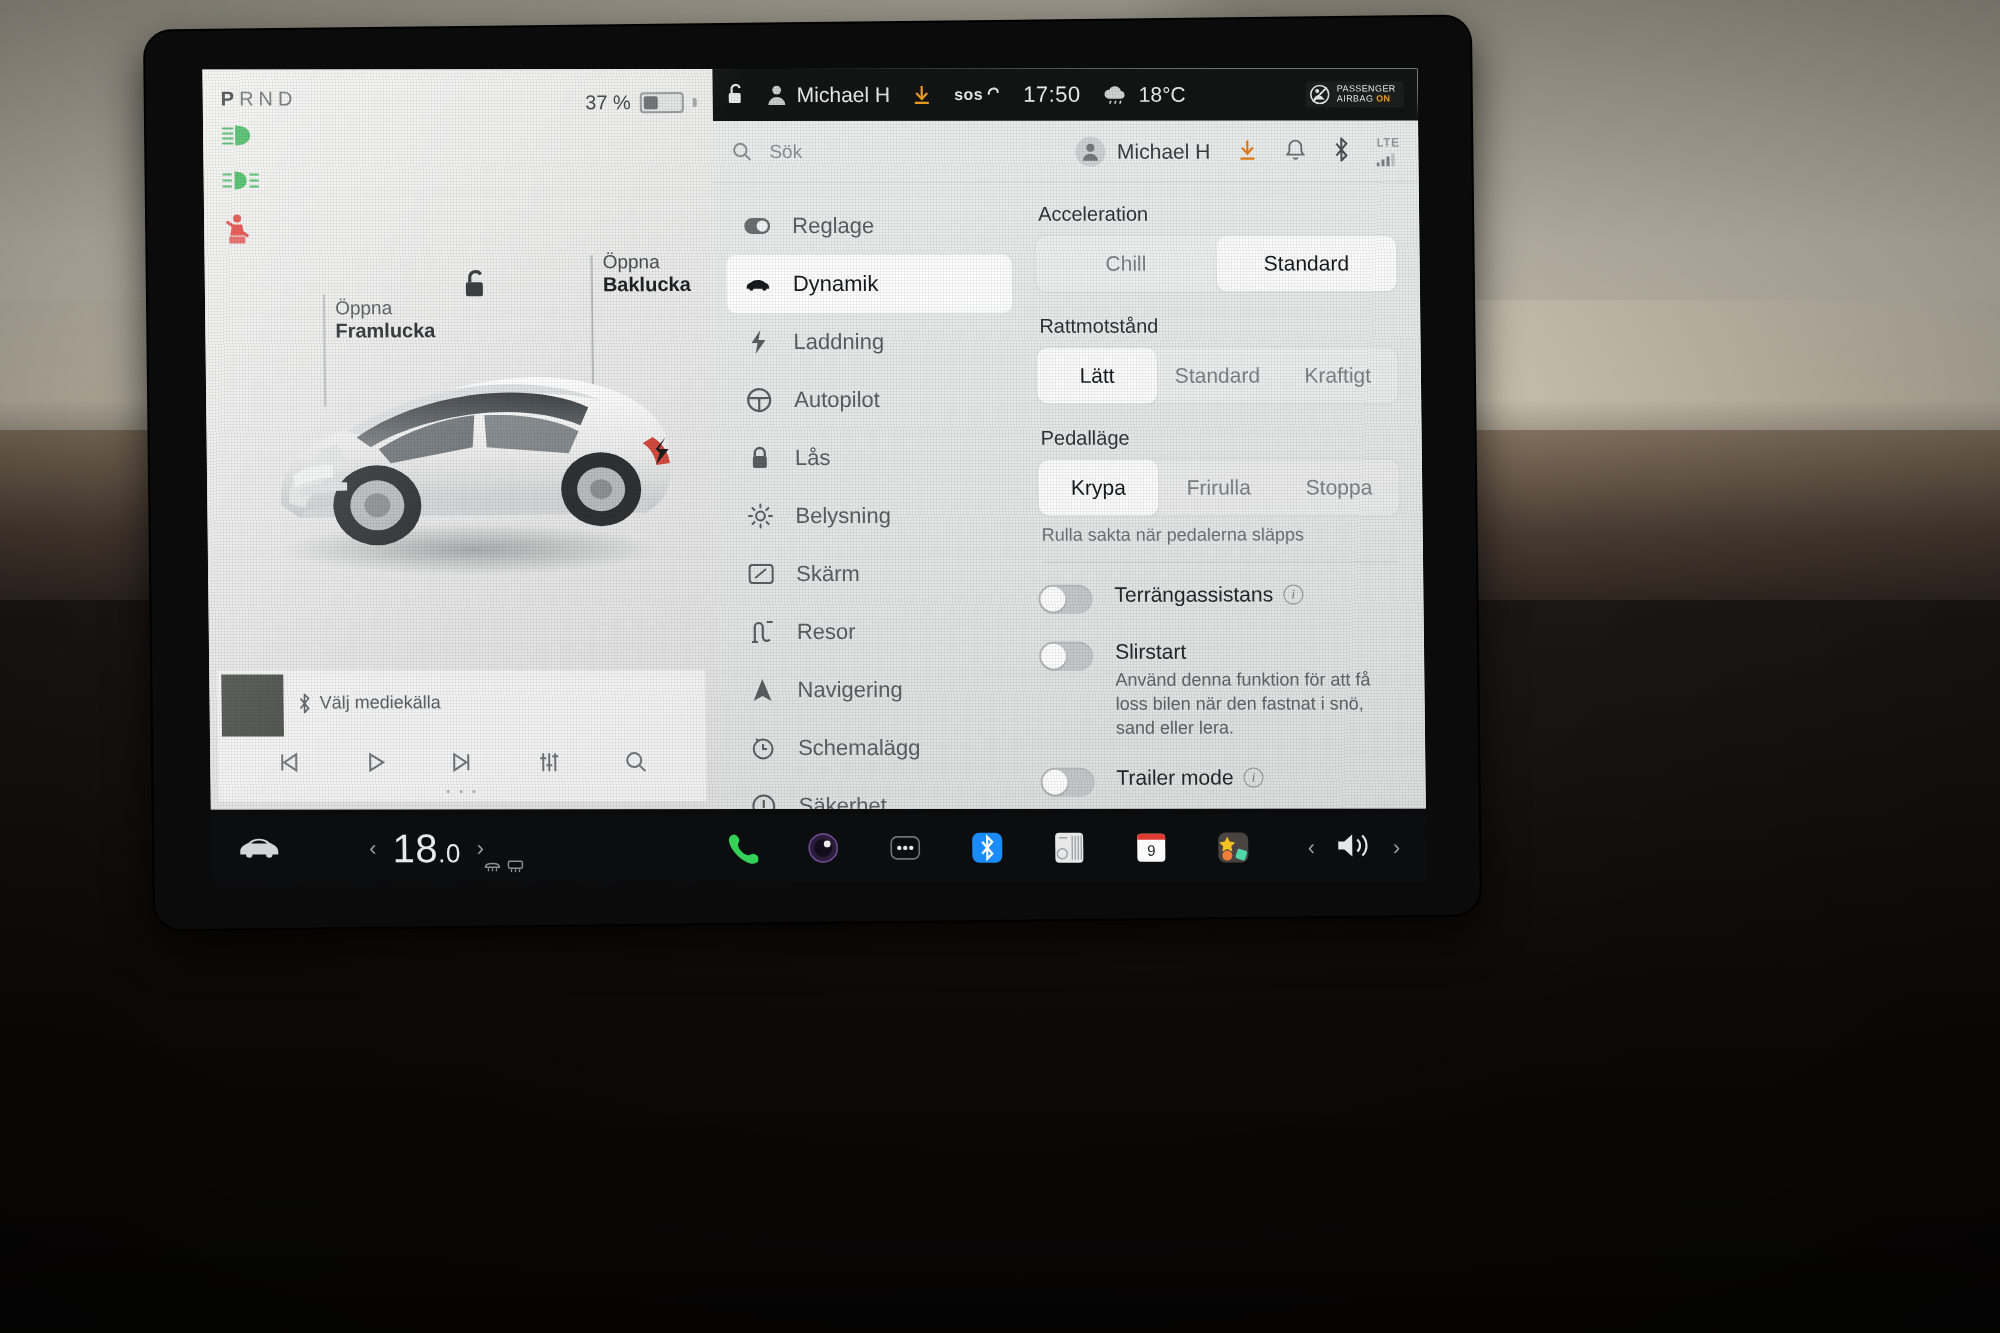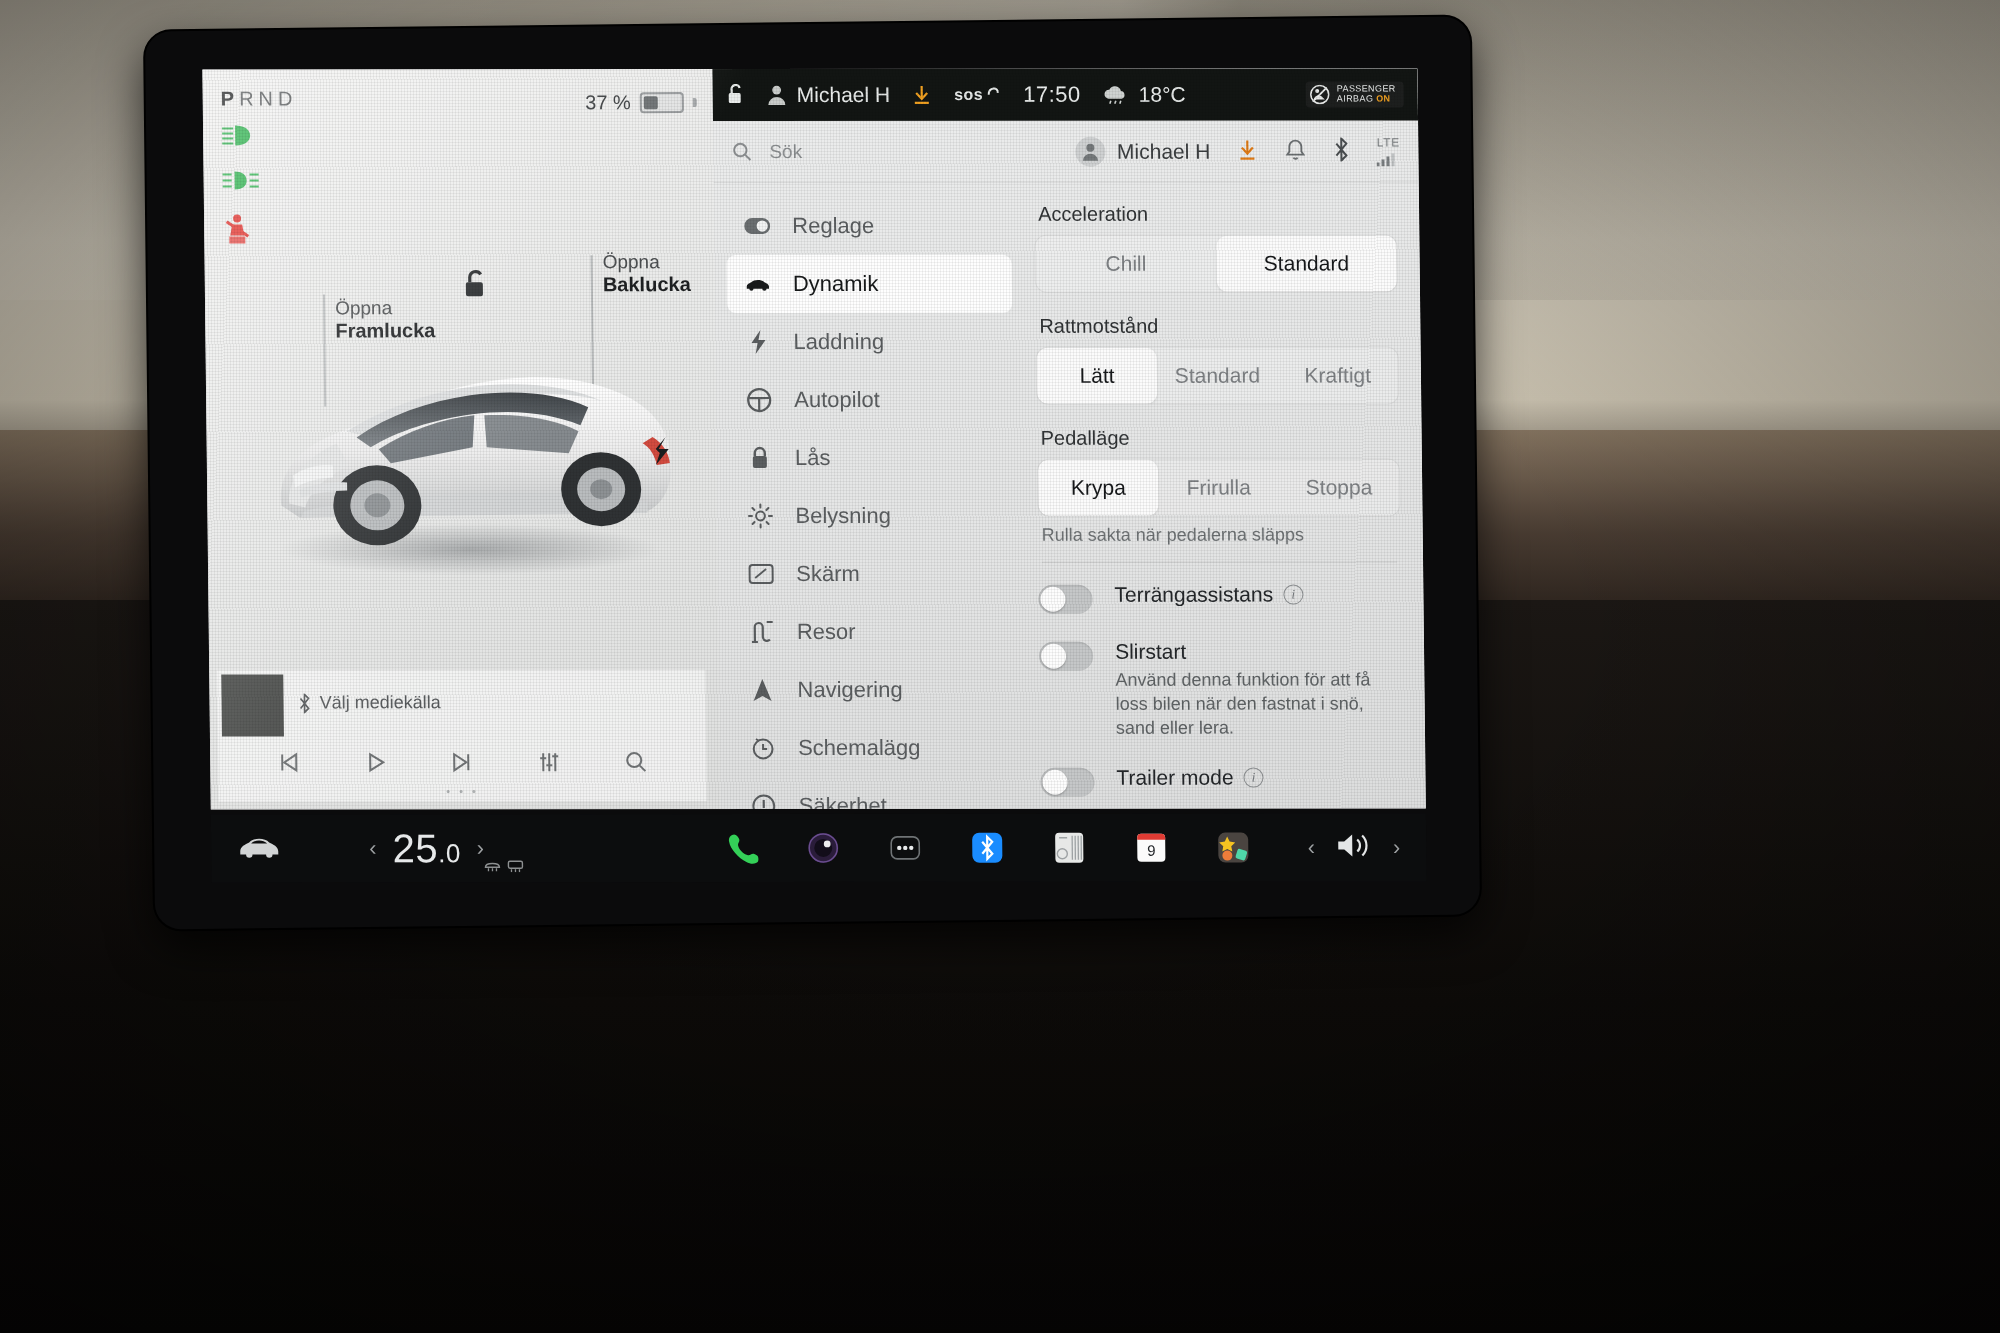--- a/index.html
+++ b/index.html
@@ -658,21 +658,21 @@
         <path d="M3 18 C3 13 8 11 12 9 C16 4 28 4 32 9 C36 11 41 13 41 18 L41 21 L3 21 Z" fill="#d2d4d5"></path>
         <circle cx="12" cy="21" r="3.2" fill="#d2d4d5"></circle>
           <circle cx="32" cy="21" r="3.2" fill="#d2d4d5"></circle>
         <path d="M14 10 C18 6 26 6 30 10 Z" fill="#0c0d0e"></path>
         </svg>
     </span>
 
     <span class="dock-temp">
       <span class="chev">‹</span>
       <span class="val">
-        <span>25</span><small>.0</small>
+        <span>18</span><small>.0</small>
       </span>
       <span class="chev">›</span>
     </span>
 
     <span class="defrost">
       <span>
         <svg width="18" height="14" viewBox="0 0 18 14">
           <path d="M2 9 C2 4 16 4 16 9 Z" fill="none" stroke="#b9bcbd" stroke-width="1.4"></path>
           <g stroke="#b9bcbd" stroke-width="1.3">
               <path d="M5 10 v3"></path>

